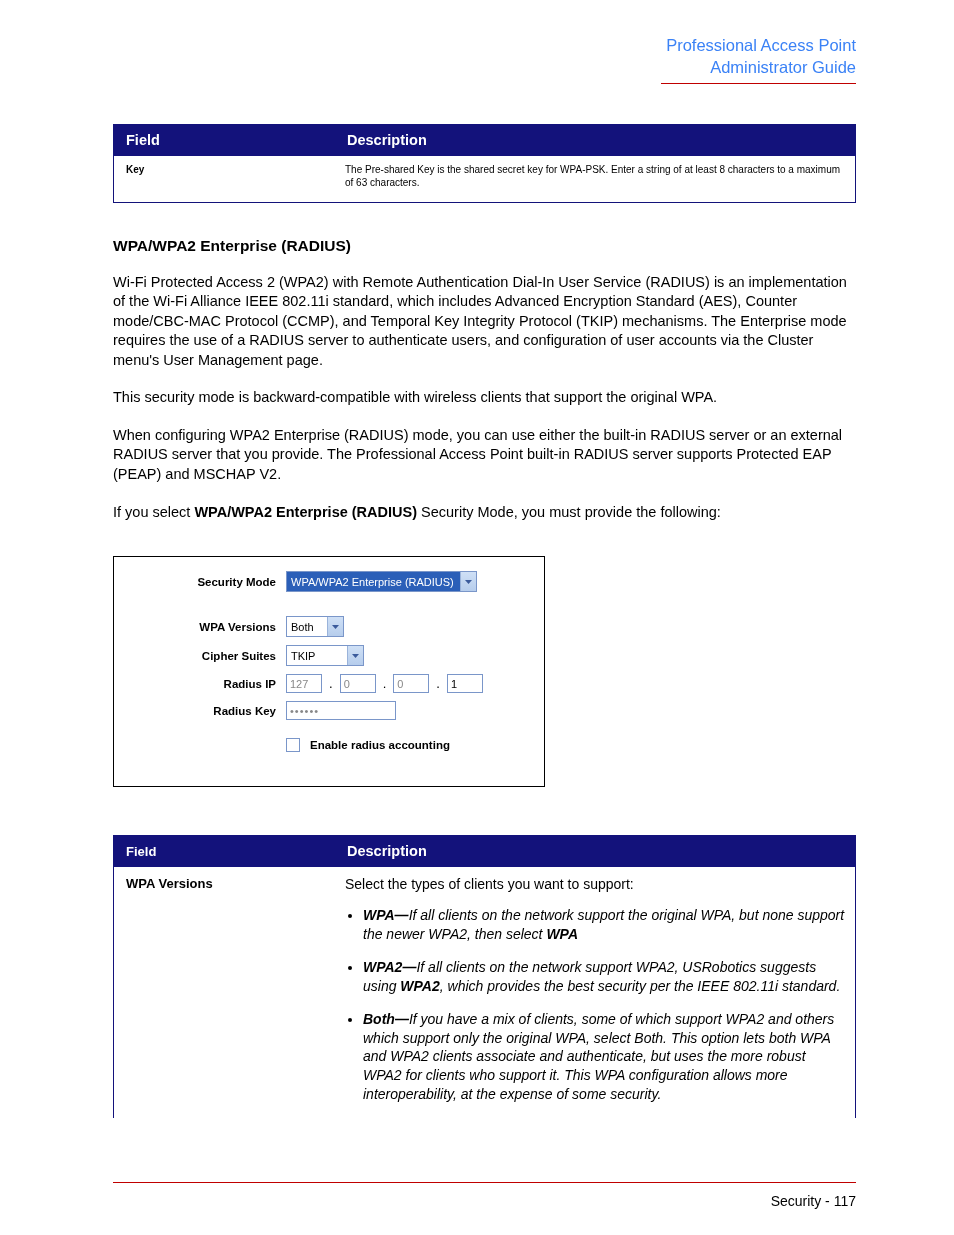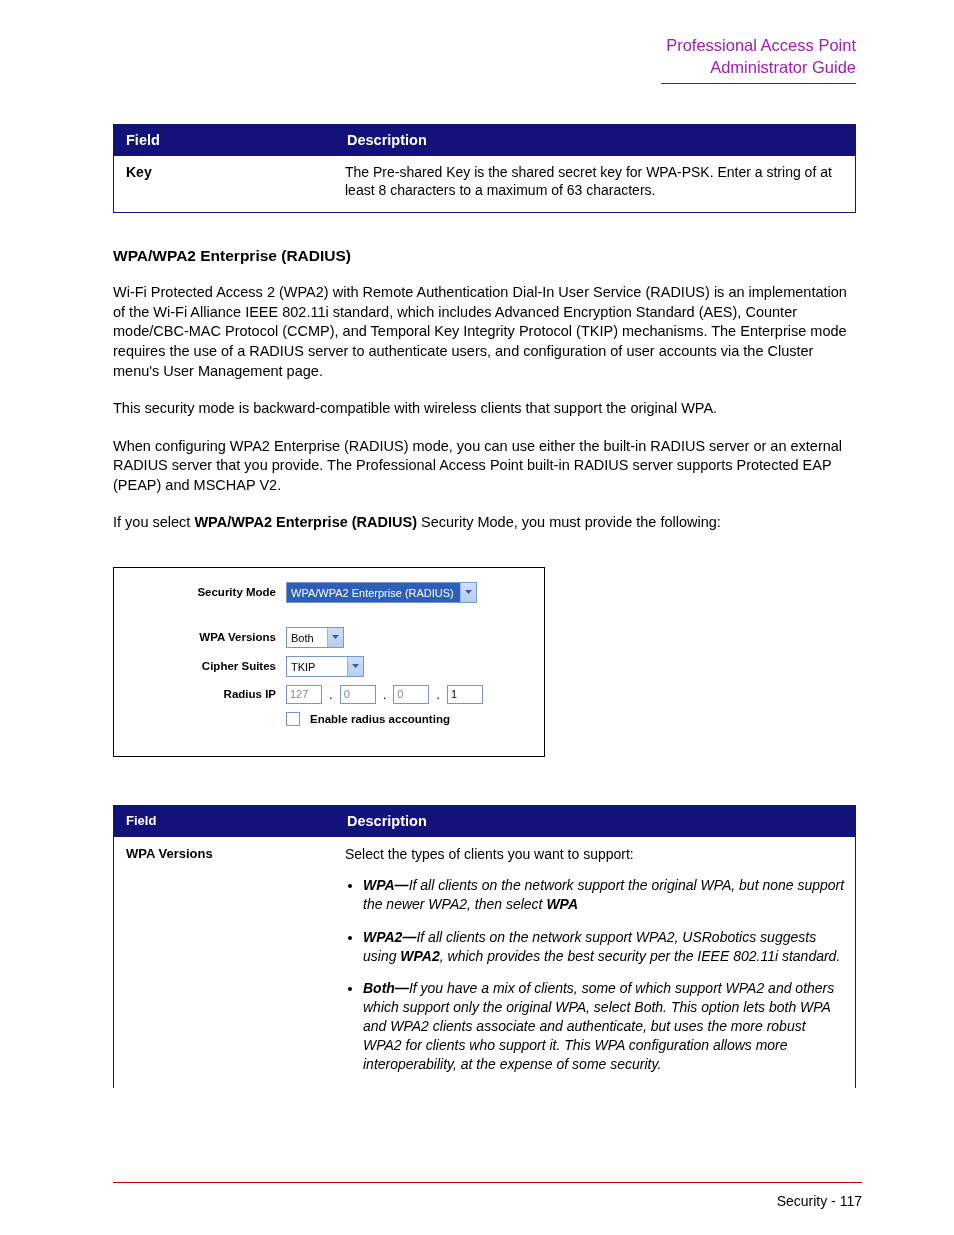--- a/index.html
+++ b/index.html
@@ -14,21 +14,21 @@
     width: 954px;
     height: 1235px;
     box-sizing: border-box;
     padding: 34px 98px 36px 113px;
     position: relative;
   }
   .header {
     text-align: right;
     font-size: 16.5px;
     line-height: 1.35;
-    color: #a21caf;
+    color: #3b82f6;
     margin-bottom: 4px;
   }
   .header-rule {
     border: none;
     border-top: 1.2px solid #c00000;
     margin: 2px 0 0 auto;
     width: 195px;
   }
   .tbl {
     width: 100%;
@@ -41,21 +41,21 @@
     color: #fff;
     text-align: left;
     font-weight: bold;
     font-size: 14.5px;
     padding: 7px 12px;
     border: 1px solid #13127b;
   }
   .tbl td {
     border-top: 1px solid #13127b;
     padding: 7px 10px 12px 10px;
-    font-size: 14px;
+    font-size: 10px;
     vertical-align: top;
     line-height: 1.35;
   }
   .tbl .fcol {
     width: 197px;
     font-weight: bold;
     padding-left: 12px;
     border-right: none;
   }
   .tbl .dcol {
@@ -71,21 +71,21 @@
     line-height: 1.35;
     margin: 8px 0 18px 0;
   }
   .italic { }
   .bold { font-weight: bold; }
   
   .form-box {
     width: 402px;
     border: 1px solid #000;
     margin: 34px 0 48px 0;
-    padding: 14px 14px 30px 14px;
+    padding: 14px 14px 18px 14px;
     font-family: Verdana, Arial, sans-serif;
     font-size: 11.5px;
     color: #000;
   }
   .form-row {
     display: flex;
     align-items: center;
     margin-bottom: 8px;
   }
   .form-row.tall { margin-bottom: 24px; }
@@ -186,21 +186,21 @@
   ul.bullets li {
     margin-bottom: 14px;
     font-size: 14px;
     line-height: 1.35;
   }
   ul.bullets li:last-child { margin-bottom: 0; }
   .footer {
     position: absolute;
     bottom: 26px;
     left: 113px;
-    right: 92px;
+    right: 98px;
   }
   .footer-rule {
     border: none;
     border-top: 1.2px solid #c00000;
     margin: 0 0 10px 0;
   }
   .footer-text {
     text-align: right;
     font-size: 14px;
   }
@@ -289,21 +289,27 @@
       <div class="form-ctrl">
         <input class="txt" readonly="" value="127" style="">
         <span class="dot">.</span>
         <input class="txt" readonly="" value="0" style="">
         <span class="dot">.</span>
         <input class="txt" readonly="" value="0" style="">
         <span class="dot">.</span>
         <input class="txt dark" readonly="" value="1" style="">
       </div>
     </div>
-    <div class="form-row" style="margin-bottom:0">
+    <div class="form-row" style="margin-bottom:18px">
+      <div class="form-label">Radius Key</div>
+      <div class="form-ctrl">
+        <input class="txt wide" readonly="" value="••••••" style="">
+      </div>
+    </div>
+    <div class="form-row" style="margin-bottom:16px">
       <div class="form-label"></div>
       <div class="form-ctrl">
         <span class="chk"></span>
         <span class="chk-label">Enable radius accounting</span>
       </div>
     </div>
   </div>
 
   <table class="tbl2">
     <tbody>

